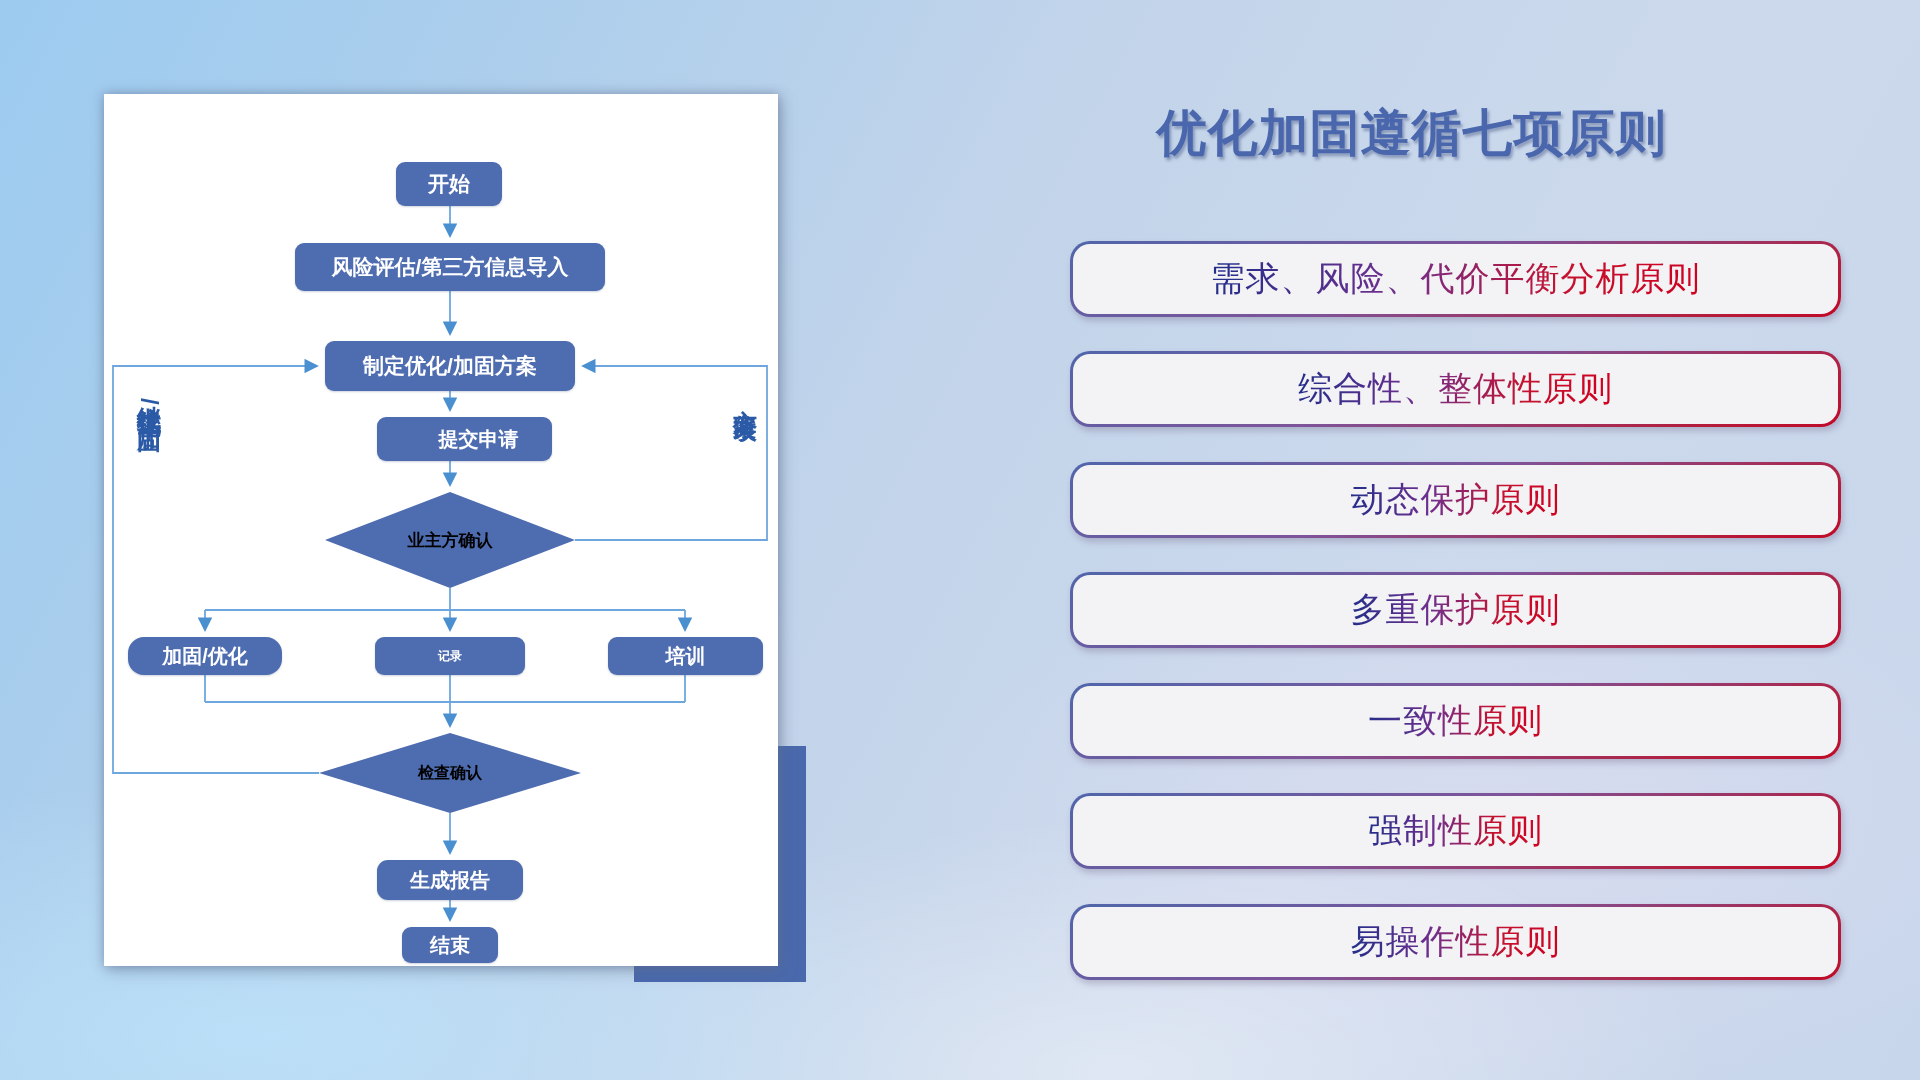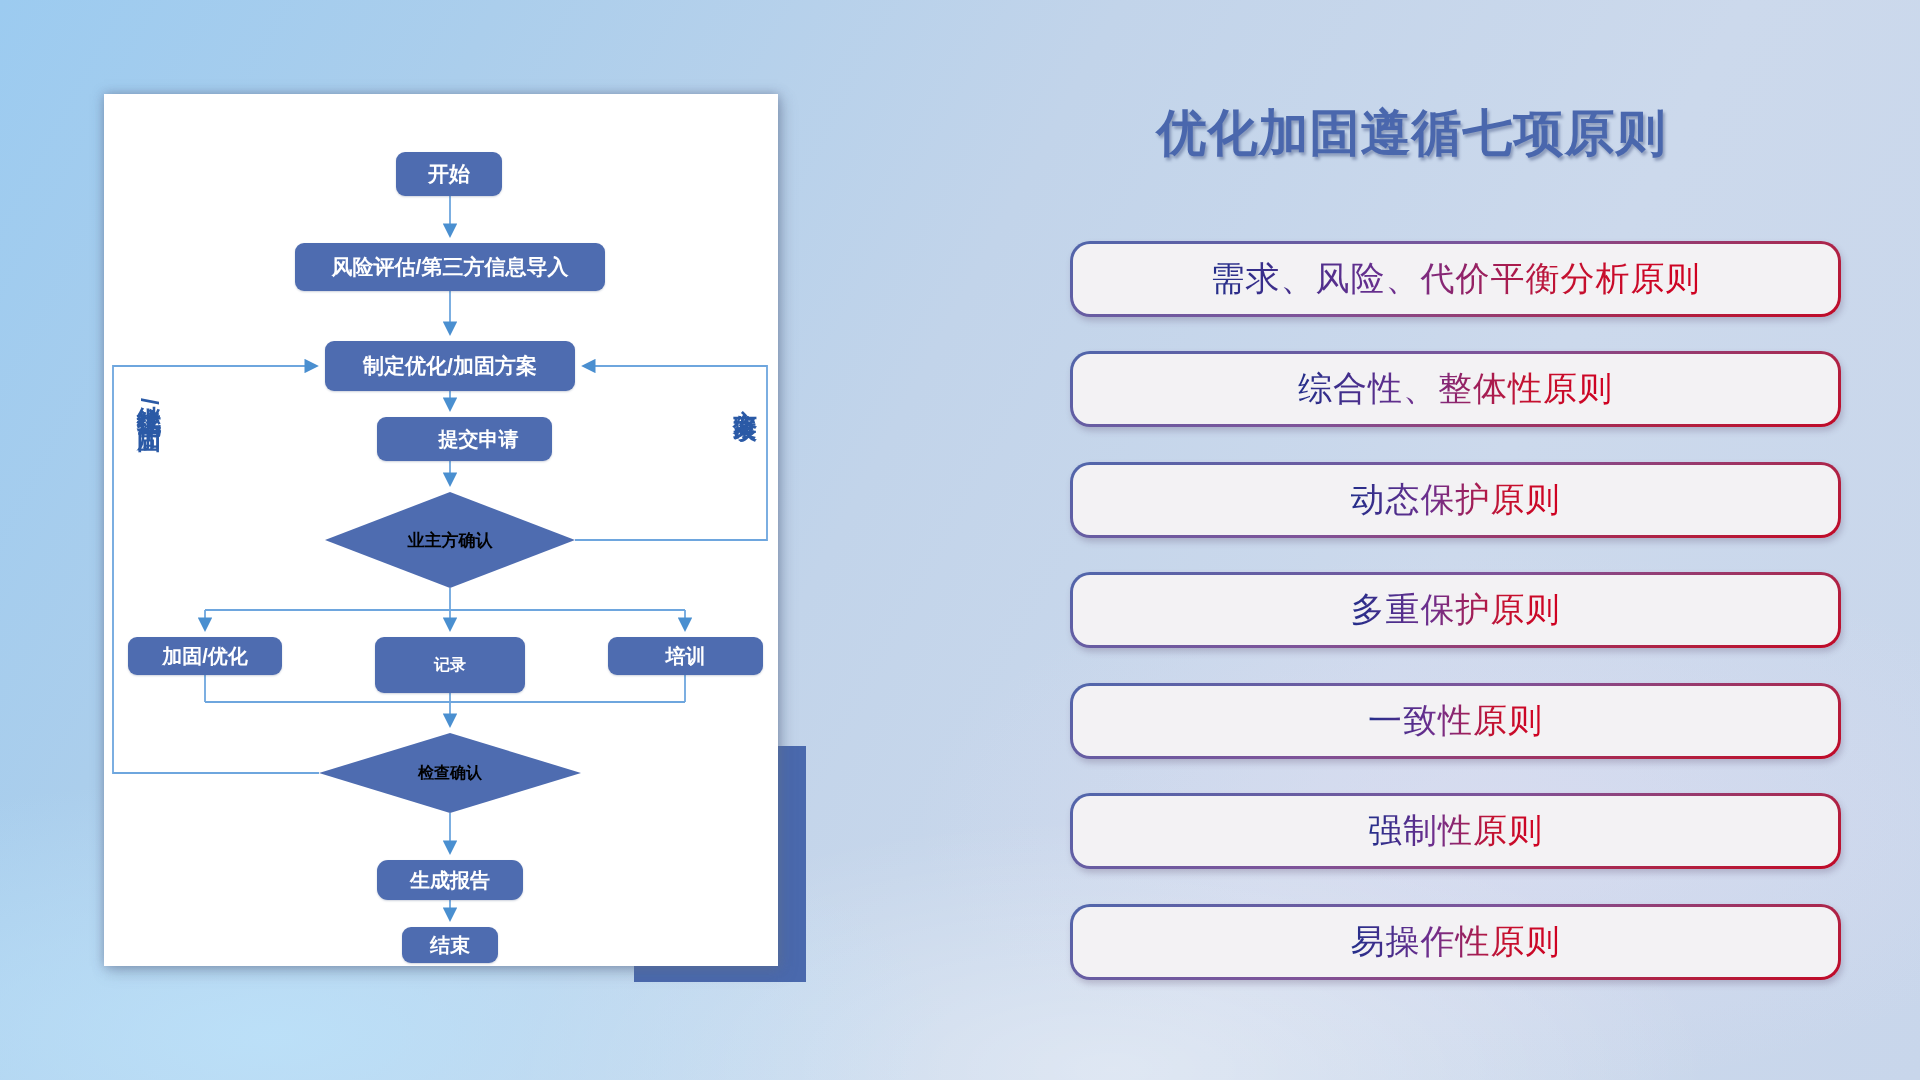--- a/index.html
+++ b/index.html
@@ -90,33 +90,33 @@
       <path d="M346,608 L346,631" marker-end="url(#arw)"></path>
       <path d="M346,719 L346,758" marker-end="url(#arw)"></path>
       <path d="M346,806 L346,825" marker-end="url(#arw)"></path>
       <path d="M215,679 L9,679 L9,272 L212,272" marker-end="url(#arw)"></path>
       <path d="M471,446 L663,446 L663,272 L480,272" marker-end="url(#arw)"></path>
     </g>
     <polygon points="346,398 471,446 346,494 221,446" fill="#4e6cb0"></polygon>
     <polygon points="346,639 477,679 346,719 215,679" fill="#4e6cb0"></polygon>
   </svg>
 
-  <div class="fnode" style="left:292px;top:58px;width:106px;height:44px;font-size:21px;text-align:right;">开始</div>
+  <div class="fnode" style="left:292px;top:68px;width:106px;height:44px;font-size:21px;text-align:right;">开始</div>
 
   <div class="fnode" style="left:221px;top:247px;width:250px;height:50px;font-size:21px;">制定优化/加固方案</div>
 
   <div class="fnode" style="left:191px;top:149px;width:310px;height:48px;font-size:21px;">风险评估/第三方信息导入</div>
 
   <div class="fnode" style="left:273px;top:323px;width:147px;height:44px;font-size:20px;padding-left:28px;">提交申请</div>
 
   <div class="dlabel" style="left:246px;top:430px;width:200px;height:32px;font-size:17px;">业主方确认</div>
 
-  <div class="fnode" style="left:24px;top:543px;width:154px;height:38px;font-size:20px;">加固/优化</div>
+  <div class="fnode" style="left:24px;top:543px;width:154px;height:38px;font-size:20px;border-radius:16px;">加固/优化</div>
 
-  <div class="fnode" style="left:271px;top:543px;width:150px;height:56px;font-size:16px;">记录</div>
+  <div class="fnode" style="left:271px;top:543px;width:150px;height:38px;font-size:12px;">记录</div>
 
   <div class="fnode" style="left:504px;top:543px;width:155px;height:38px;font-size:20px;">培训</div>
 
   <div class="dlabel" style="left:246px;top:663px;width:200px;height:32px;font-size:16px;">检查确认</div>
 
   <div class="fnode" style="left:273px;top:766px;width:146px;height:40px;font-size:20px;border-radius:11px;">生成报告</div>
 
   <div class="fnode" style="left:298px;top:833px;width:96px;height:36px;font-size:20px;">结束</div>
 
   <div class="vlabel" style="left:30px;top:292px;height:200px;">继续优化/加固</div>

